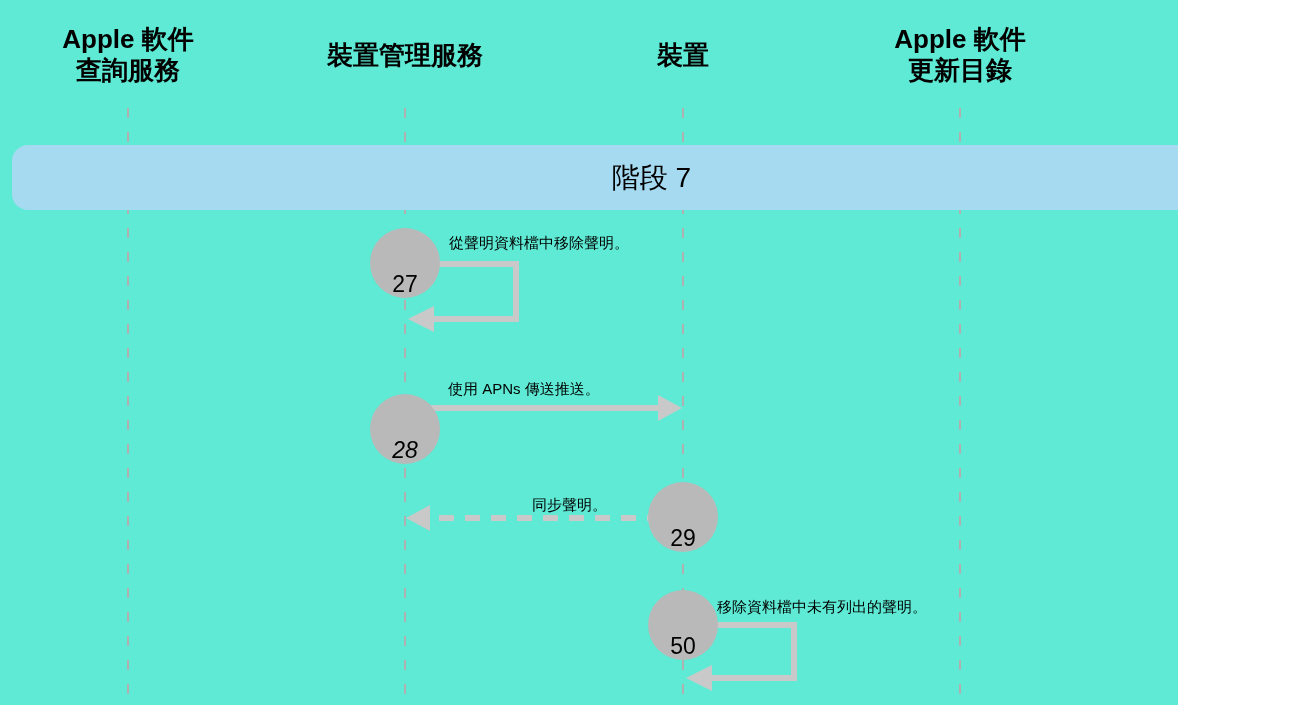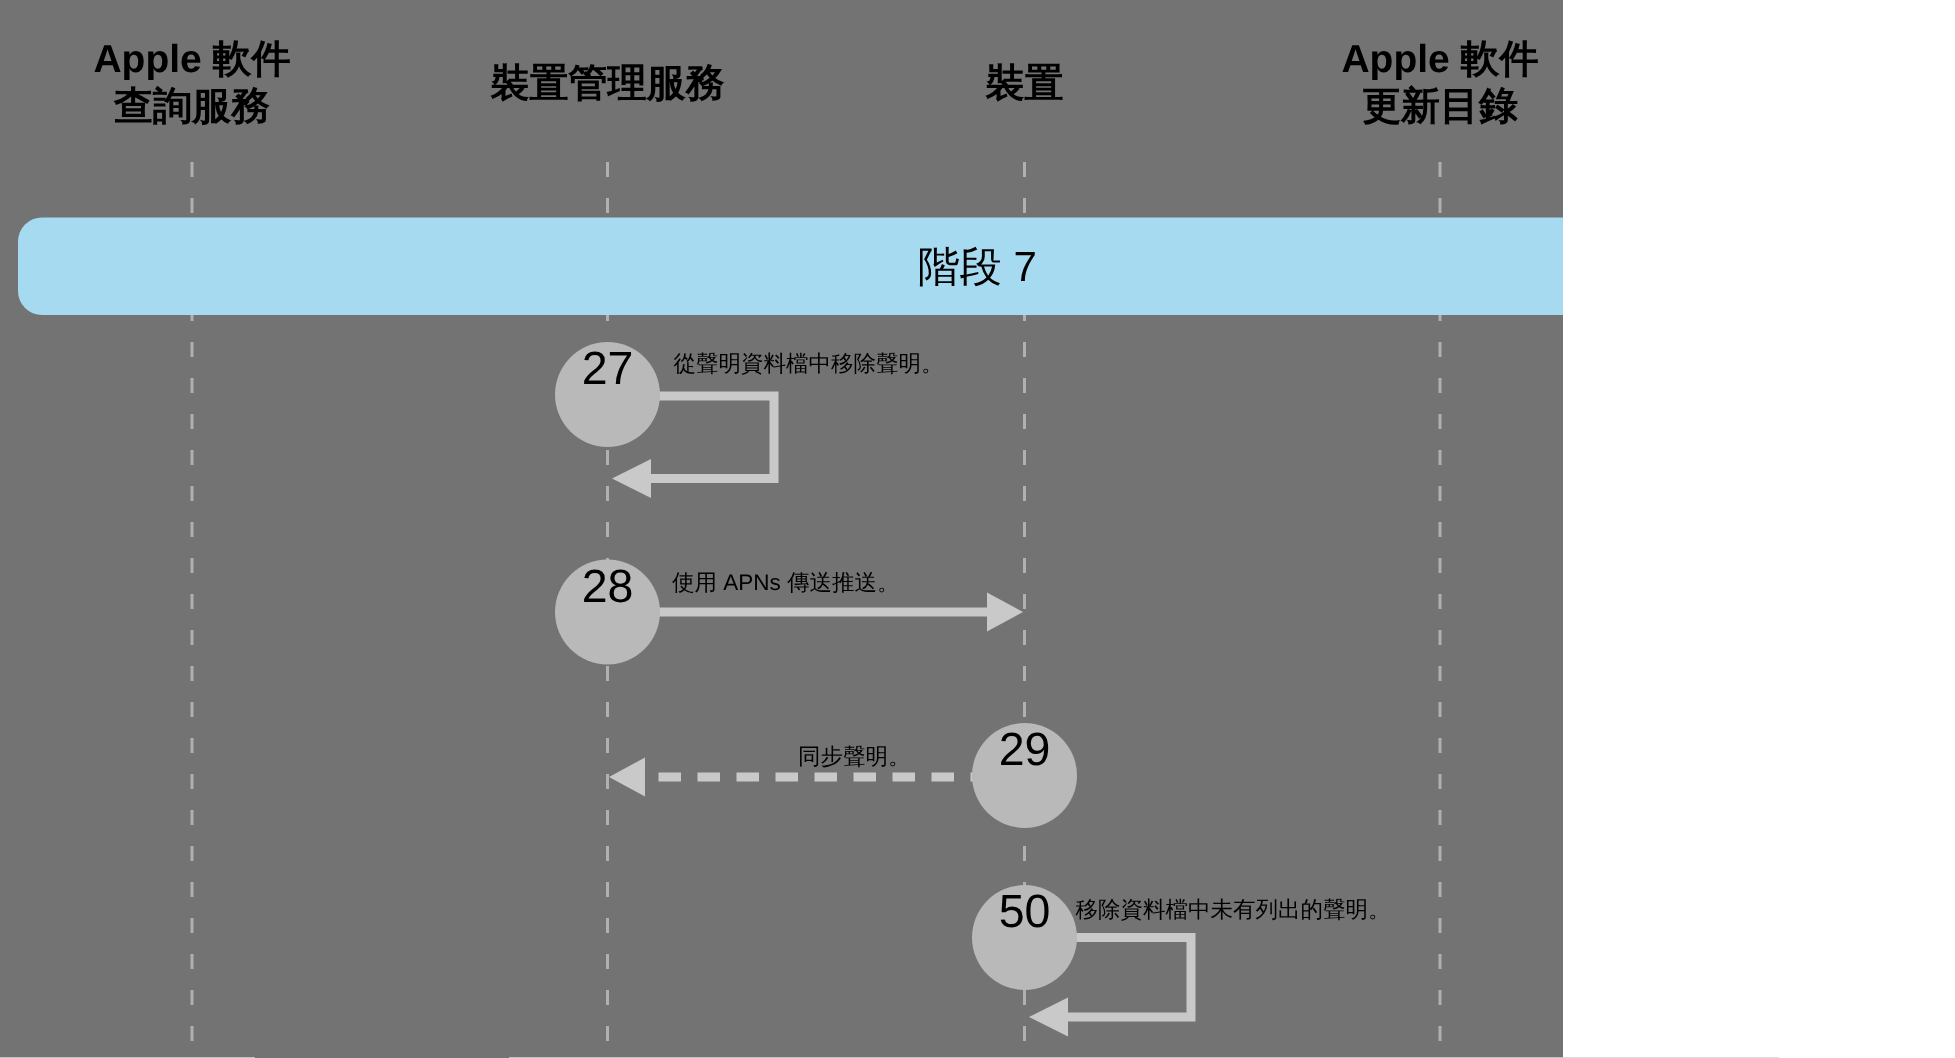--- a/index.html
+++ b/index.html
@@ -1,20 +1,20 @@
 <!DOCTYPE html>
 <html><head>
 <meta charset="utf-8">
 <style>
   html, body { margin: 0; padding: 0; background: #ffffff; }
   .canvas {
     position: relative;
-    width: 1042px;
+    width: 1178px;
     height: 705px;
-    background: #737373;
+    background: #5eead4;
     overflow: hidden;
     font-family: "Liberation Sans", "DejaVu Sans", sans-serif;
     color: #000000;
   }
 
   
   .lifeline {
     position: absolute;
     top: 108px;
     height: 597px;
@@ -81,28 +81,28 @@
   }
 
   
   .circle {
     position: absolute;
     width: 70px;
     height: 70px;
     border-radius: 50%;
     background: #b9b9b9;
     display: flex;
-    align-items: flex-start;
+    align-items: flex-end;
     justify-content: center;
-    font-size: 31px;
+    font-size: 23px;
     color: #000000;
     z-index: 4;
   }
   .c-27 { left: 370px; top: 228px; }
-  .c-28 { left: 370px; top: 373px; }
+  .c-28 { left: 370px; top: 394px; font-style: italic; }
   .c-29 { left: 648px; top: 482px; }
   .c-30 { left: 648px; top: 590px; }
 
   
   .steplabel {
     position: absolute;
     font-size: 15px;
     line-height: 25px;
     white-space: nowrap;
     z-index: 4;

